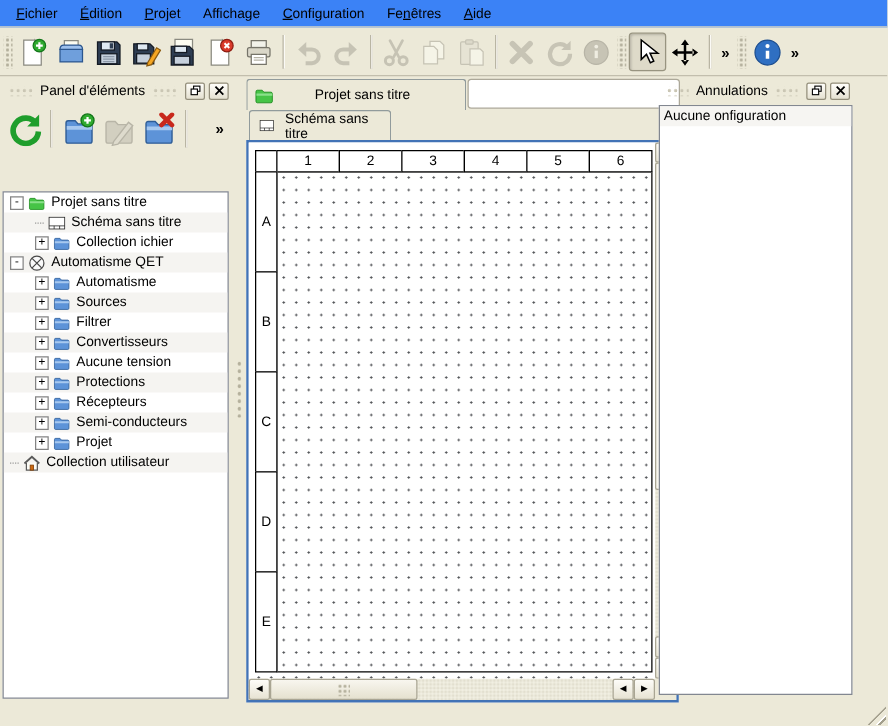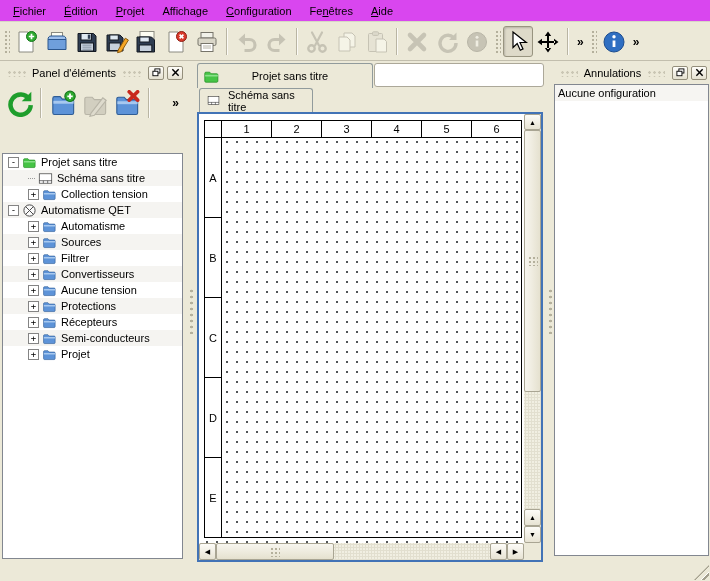--- a/index.html
+++ b/index.html
@@ -1,21 +1,21 @@
 <!DOCTYPE html>
 <html><head>
 <meta charset="utf-8">
 <style>
   html,body{margin:0;padding:0;width:710px;height:581px;overflow:hidden;
     background:#ece9d8;font-family:"Liberation Sans",sans-serif;font-size:11px;color:#000;}
   .app{position:relative;width:710px;height:581px;}
 
   
   .menubar{position:absolute;left:0;top:0;width:710px;height:22px;display:flex;align-items:center;
-    background:#d946ef;border-bottom:1px solid #d8d5c5;padding-left:4px;box-sizing:border-box;}
+    background:#3b82f6;border-bottom:1px solid #d8d5c5;padding-left:4px;box-sizing:border-box;}
   .menu-item{padding:3px 9px;cursor:default;white-space:nowrap;}
   .menu-item u{text-decoration:underline;}
 
   
   .toolbar{position:absolute;left:0;top:23px;width:710px;height:38px;display:flex;align-items:center;
     background:#ece9d8;border-bottom:1px solid #c2bead;box-sizing:border-box;padding-left:1px;}
   .tb-grip{width:7px;height:26px;margin:0 2px;
     background-image:radial-gradient(circle,#b4b09c 1px,rgba(0,0,0,0) 1.4px);background-size:4px 4px;background-position:1px 1px;}
   .tb-sep{width:1px;height:27px;background:#b9b5a3;margin:0 4px;border-right:1px solid #fbfaf6;}
   .tb-btn{width:30px;height:31px;display:flex;align-items:center;justify-content:center;border:1px solid rgba(0,0,0,0);
@@ -92,21 +92,21 @@
   .sb-corner{position:absolute;right:0;bottom:0;width:17px;height:17px;background:#ece9d8;}
   .sb-btn{position:absolute;background:linear-gradient(#fdfcf8,#e7e3d3);border:1px solid #a9a593;border-radius:2px;
     box-sizing:border-box;display:flex;align-items:center;justify-content:center;font-size:7px;line-height:7px;color:#000;}
   .sb-thumb{position:absolute;background:linear-gradient(90deg,#f8f6ef,#e5e1cf);border:1px solid #a9a593;border-radius:2px;
     box-sizing:border-box;}
   .sb-thumb.h{background:linear-gradient(#f8f6ef,#e5e1cf);}
   .sb-thumb::after{content:"";position:absolute;left:50%;top:50%;width:10px;height:10px;transform:translate(-50%,-50%);
     background-image:radial-gradient(circle,#b4b09c 1px,rgba(0,0,0,0) 1.3px);background-size:4px 4px;}
 
   
-  .right-dock{position:absolute;left:553px;top:63px;width:157px;height:499px;}
+  .right-dock{position:absolute;left:526px;top:63px;width:157px;height:499px;}
   .undo-list{position:absolute;left:1px;top:21px;right:1px;bottom:6px;background:#fff;border:1px solid #828790;}
   .undo-item{height:16px;line-height:16px;padding-left:3px;background:#f6f5f2;}
 
   
   .resize-grip{position:absolute;right:1px;bottom:1px;width:15px;height:15px;
     background:repeating-linear-gradient(135deg,rgba(0,0,0,0) 0 3px,#fff 3px 4px,#a39f8d 4px 6px);
     clip-path:polygon(100% 0,100% 100%,0 100%);}
 </style>
 </head>
 <body>
@@ -377,21 +377,21 @@
         </div>
         <div class="tree-row">
           <span class="ind1"></span>
           <span class="tgl">+</span>
           <span class="tree-ico">
             <svg viewBox="0 0 24 24">
               <path d="M2.5 7.5c0-.9.6-1.6 1.5-1.6h5.5l2 2.2h8c.9 0 1.5.7 1.5 1.6v8.8c0 .9-.6 1.6-1.5 1.6H4c-.9 0-1.5-.7-1.5-1.6z" fill="#5d93d8" stroke="#2f5d96"></path>
               <path d="M3 9.6h18v2.4H3z" fill="#a7c8ef"></path>
             </svg>
           </span>
-          <span>Collection tension</span>
+          <span>Collection ichier</span>
         </div>
         <div class="tree-row alt">
           <span class="ind0"></span>
           <span class="tgl">-</span>
           <span class="tree-ico">
             <svg viewBox="0 0 24 24">
               <circle cx="12" cy="12" r="9" fill="#fafafa" stroke="#4a4a4a" stroke-width="1.6"></circle>
               <path d="M5.9 5.9l12.2 12.2M18.1 5.9L5.9 18.1" stroke="#4a4a4a" stroke-width="1.6"></path>
             </svg>
           </span>
@@ -488,20 +488,32 @@
         <div class="tree-row">
           <span class="ind1"></span>
           <span class="tgl">+</span>
           <span class="tree-ico">
             <svg viewBox="0 0 24 24">
               <path d="M2.5 7.5c0-.9.6-1.6 1.5-1.6h5.5l2 2.2h8c.9 0 1.5.7 1.5 1.6v8.8c0 .9-.6 1.6-1.5 1.6H4c-.9 0-1.5-.7-1.5-1.6z" fill="#5d93d8" stroke="#2f5d96"></path>
               <path d="M3 9.6h18v2.4H3z" fill="#a7c8ef"></path>
             </svg>
           </span>
           <span>Projet</span>
+        </div>
+        <div class="tree-row alt">
+          <span class="ind0"></span>
+          <span class="guide"></span>
+          <span class="tree-ico">
+            <svg viewBox="0 0 24 24">
+              <path d="M2.5 12.5L12 4l9.5 8.5" fill="none" stroke="#5a5a5a" stroke-width="2.4"></path>
+              <path d="M5 11.5V21h14v-9.5" fill="#fbfbf6" stroke="#5a5a5a" stroke-width="1.6"></path>
+              <rect x="9.8" y="14.5" width="4.4" height="6.5" fill="#cd6a12" stroke="#7c3d06"></rect>
+            </svg>
+          </span>
+          <span>Collection utilisateur</span>
         </div>
       </div>
   </div>
 
   <div class="vsplit split-l"></div>
 
   <div class="proj-tab">
     <span id="projTabIcon" style="display:flex">
         <svg viewBox="0 0 24 24">
           <path d="M2.5 7.5c0-.9.6-1.6 1.5-1.6h5.5l2 2.2h8c.9 0 1.5.7 1.5 1.6v8.8c0 .9-.6 1.6-1.5 1.6H4c-.9 0-1.5-.7-1.5-1.6z" fill="#46c446" stroke="#1e8a1e"></path>

